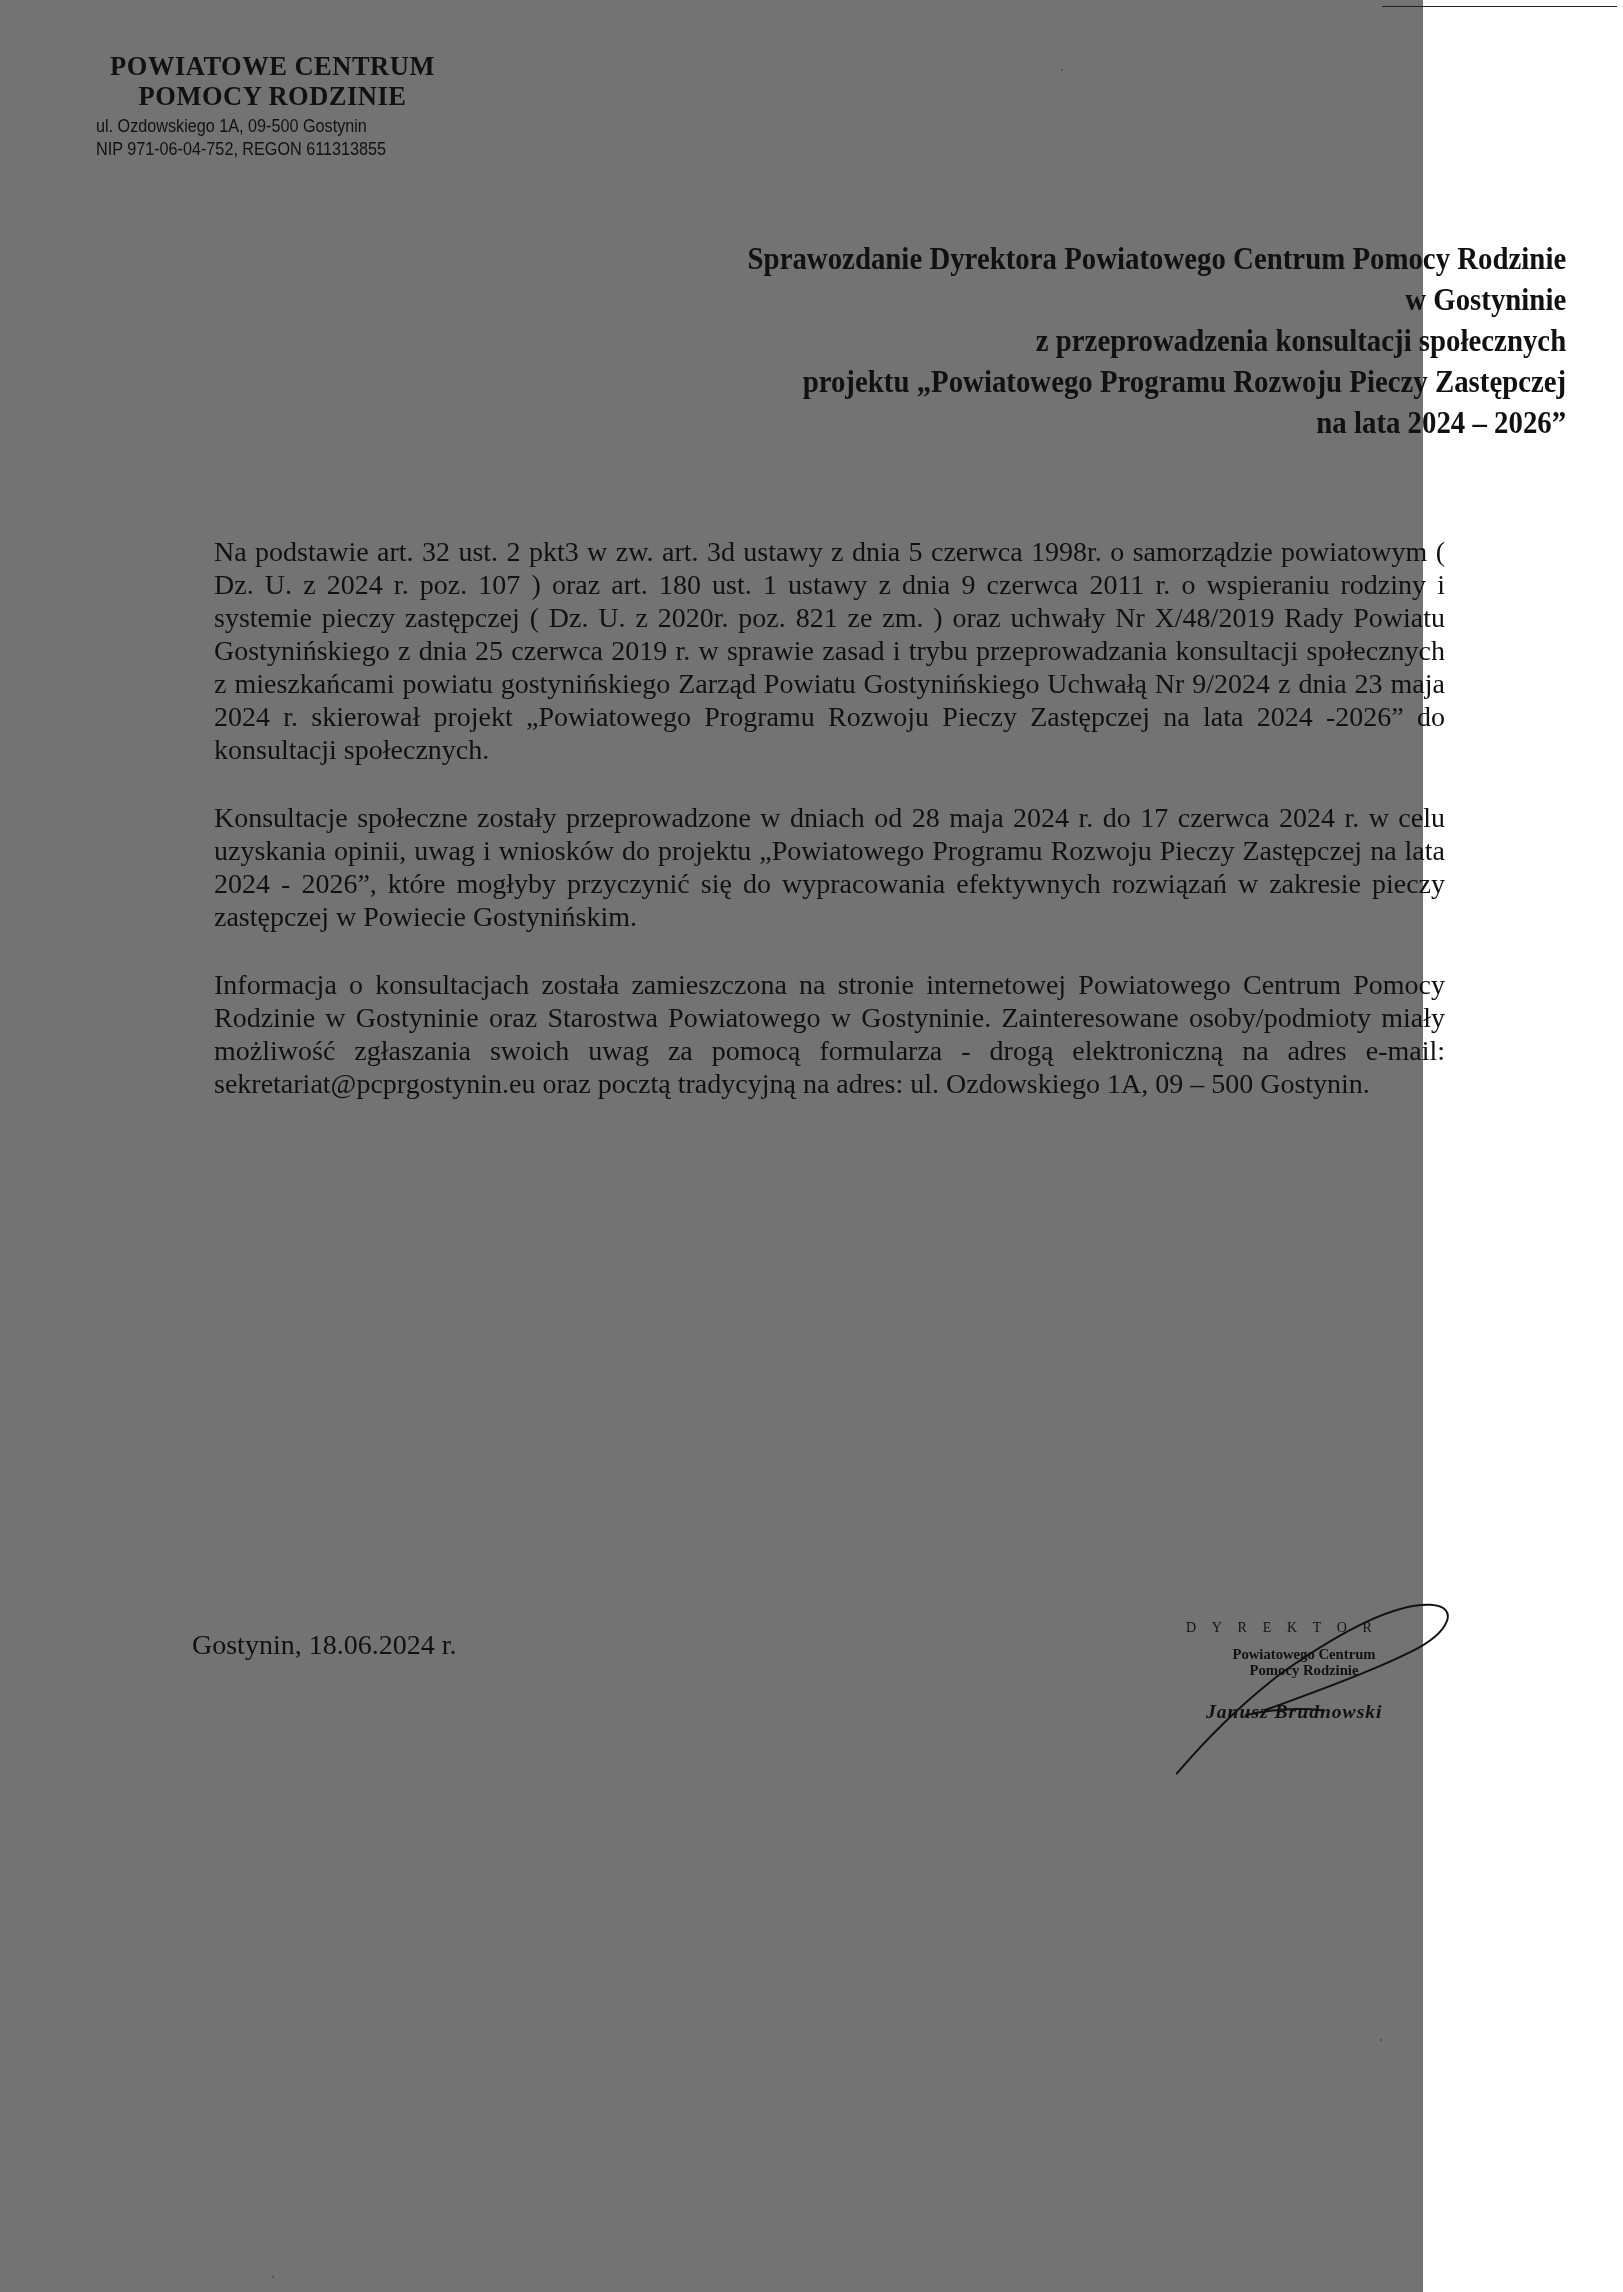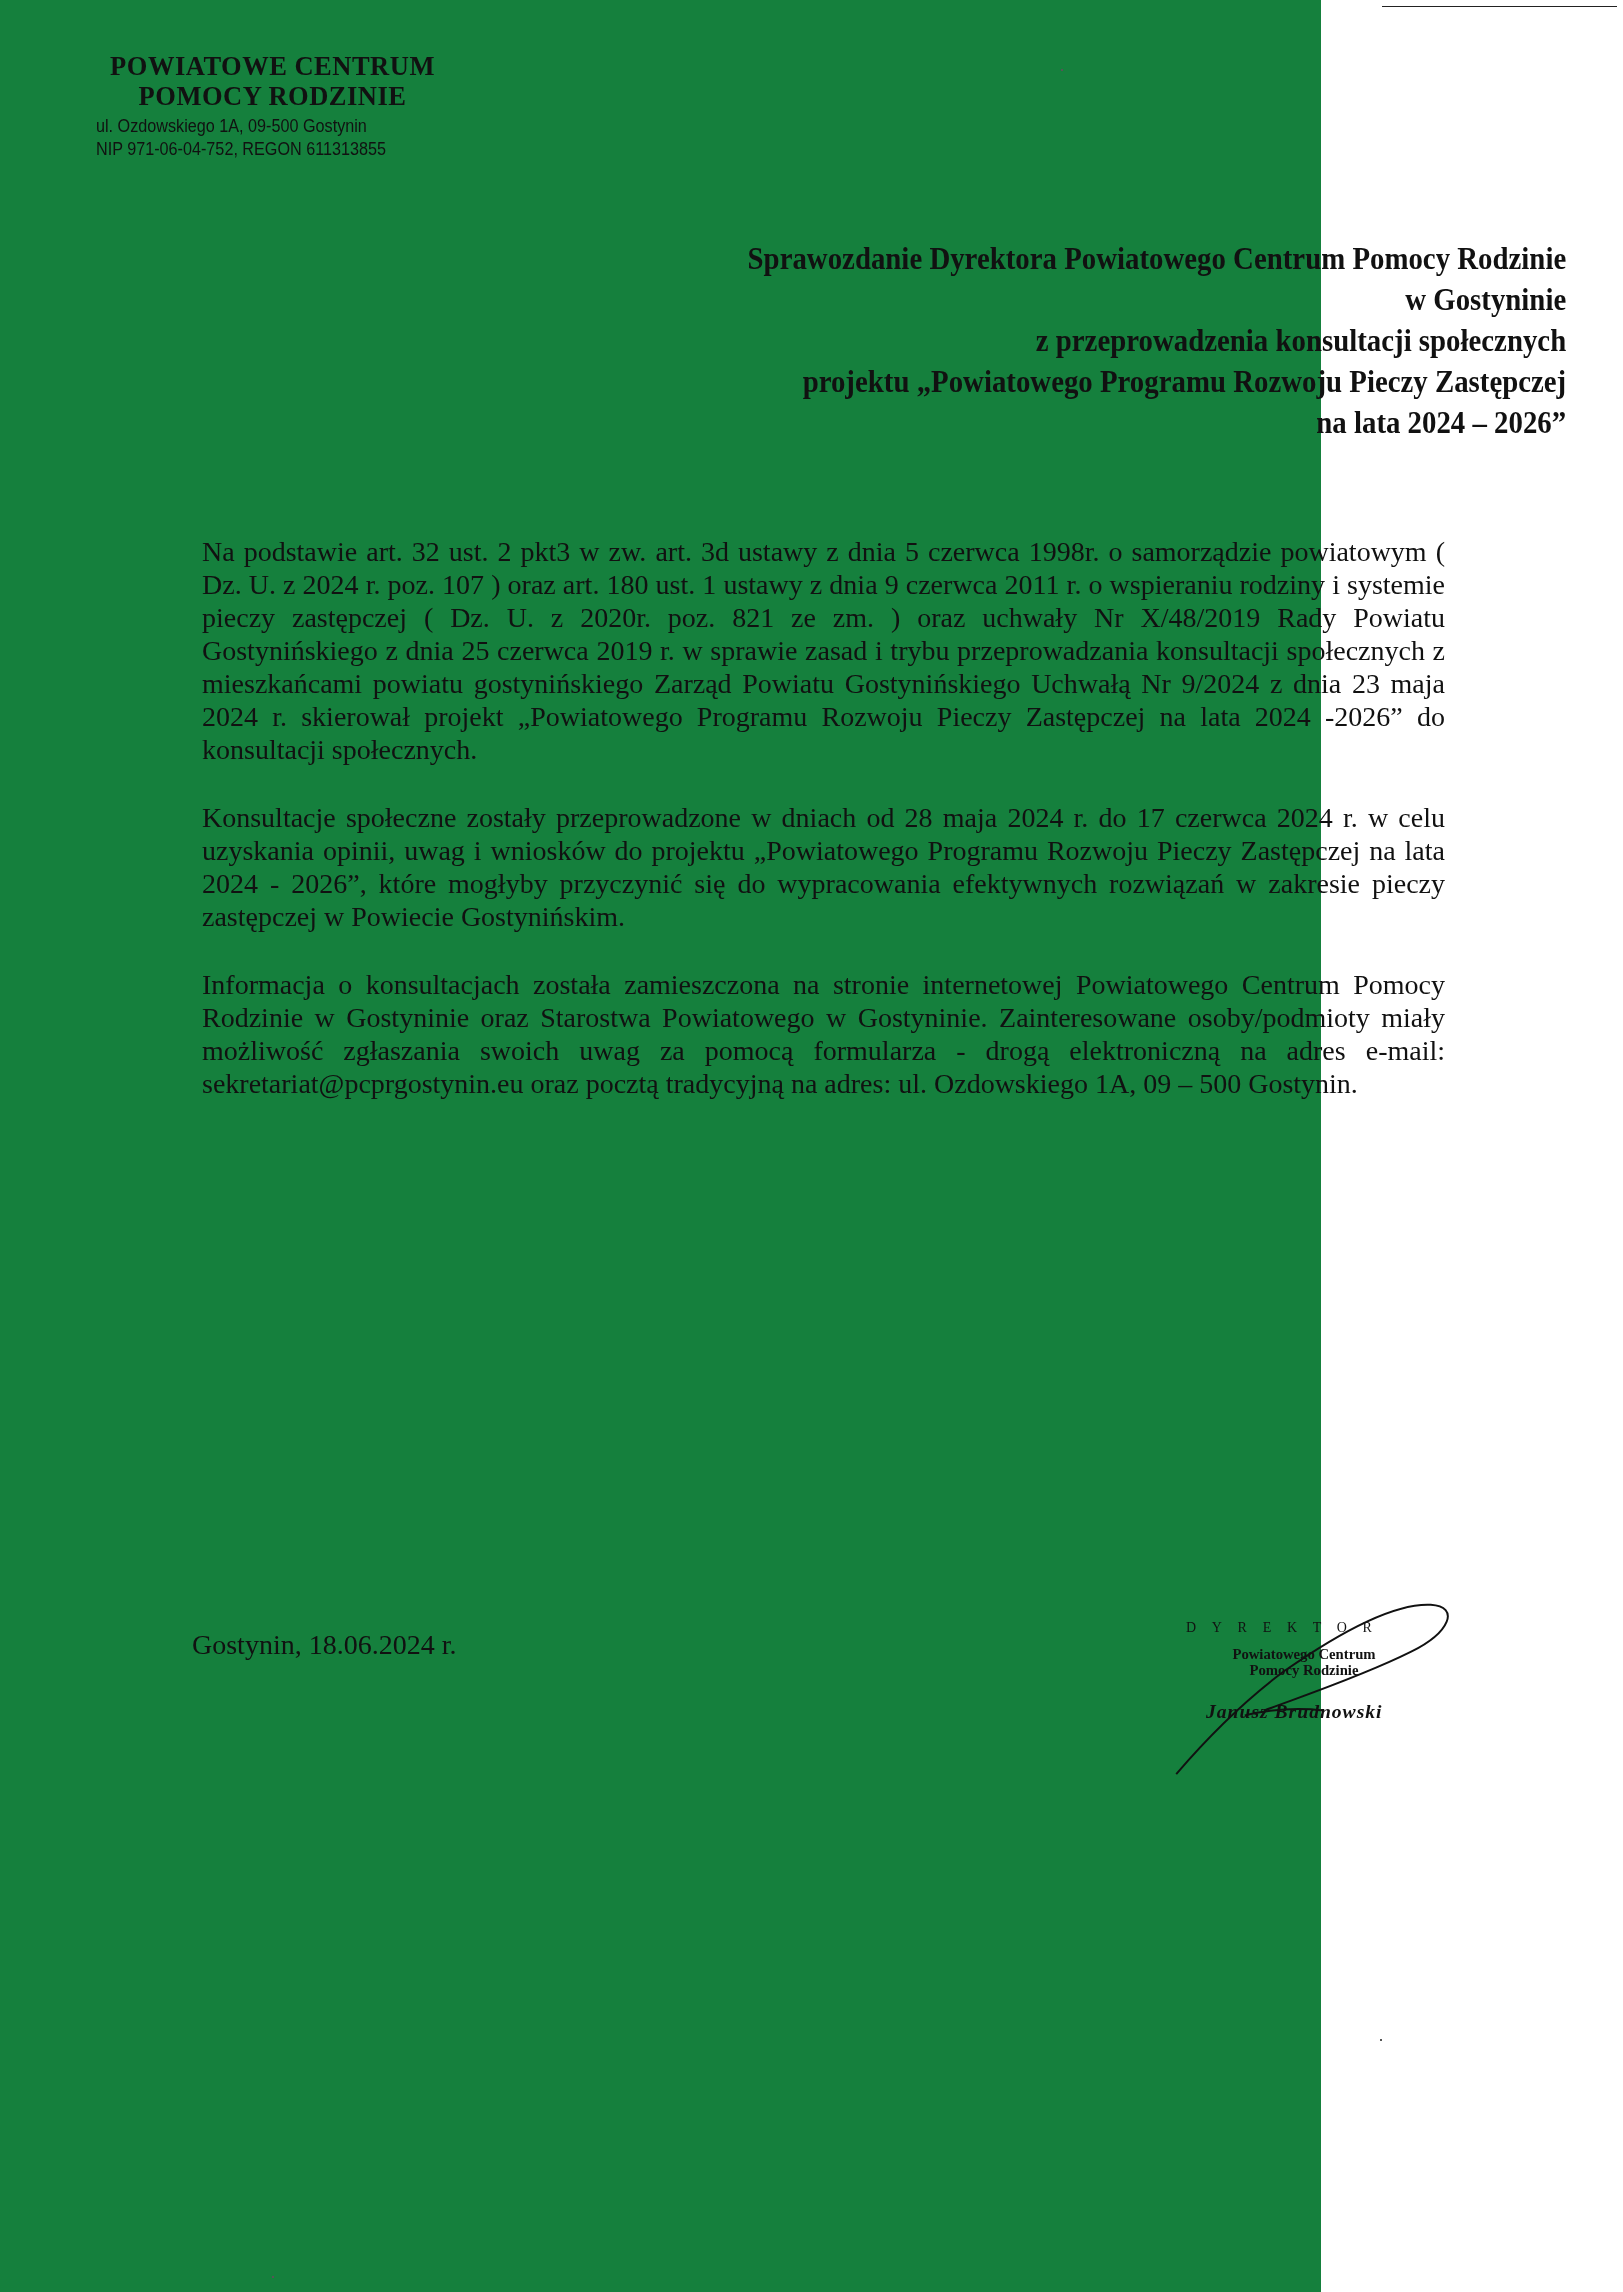--- a/index.html
+++ b/index.html
@@ -1,30 +1,30 @@
 <!DOCTYPE html>
 <html><head>
 <meta charset="utf-8">
 <style>
   html, body { margin: 0; padding: 0; background: #ffffff; }
   body { width: 1623px; height: 2293px; position: relative; overflow: hidden; color: #111; }
-  .page { position: absolute; left: 0; top: 0; width: 1321px; height: 2293px; background: #15803d; }
+  .page { position: absolute; left: 0; top: 0; width: 1423px; height: 2293px; background: #737373; }
 
   .stamp { position: absolute; left: 96px; top: 51px; font-family: "Liberation Serif", serif; }
   .stamp .org { font-weight: bold; font-size: 26.5px; line-height: 30px; letter-spacing: 0.5px; text-align: center; width: 353px; }
   .stamp .addr, .stamp .nip { font-family: "Liberation Sans", sans-serif; font-size: 17.6px; line-height: 23.5px; white-space: nowrap; transform: scaleX(0.92); transform-origin: left center; }
   .stamp .addr { margin-top: 3.9px; }
 
   .title { position: absolute; left: 0; top: 238px; width: 1623px; text-align: right;
            font-family: Liberation Serif, serif; font-weight: bold; font-size: 31px; line-height: 41px; }
   .title div { transform: scaleX(0.93); }
 
   .body { position: absolute; left: 202px; top: 535px; width: 1243px;
           font-family: "Liberation Serif", serif; font-size: 28px; line-height: 33px; text-align: justify; }
-  .body p { margin: 0 0 35px 0; }
+  .body p { margin: 0 0 35px 12px; }
   .body p.last-gap { margin-bottom: 0; }
   .email { }
 
   .place-date { position: absolute; left: 192px; top: 1629px; font-family: "Liberation Serif", serif; font-size: 28px; }
 
   .sig { position: absolute; left: 1137px; top: 1593px; width: 333px; height: 186px; }
   .sig .dyr { position: absolute; left: 49px; top: 27.4px; font-family: "Liberation Serif", serif; font-size: 14px; letter-spacing: 15.7px; }
   .sig .inst { position: absolute; left: 69px; top: 54px; font-family: "Liberation Serif", serif; font-size: 14.7px; line-height: 15.7px; text-align: center; width: 196px; font-weight: bold; }
   .sig .name { position: absolute; left: 69px; top: 108px; font-family: "Liberation Serif", serif; font-style: italic; font-weight: bold; font-size: 19.6px; letter-spacing: 1px; }
   .sig svg { position: absolute; left: 0; top: 0; }

